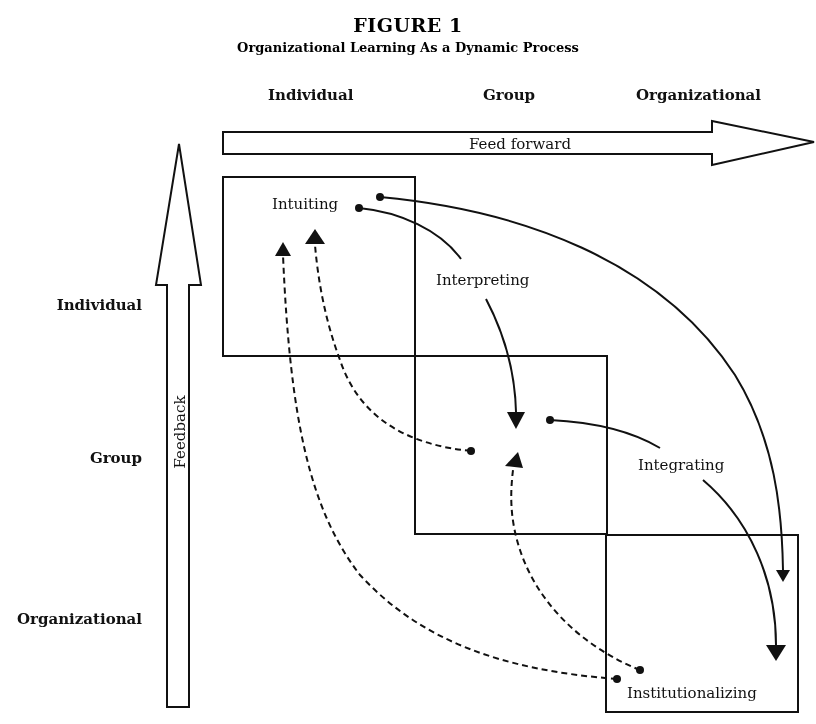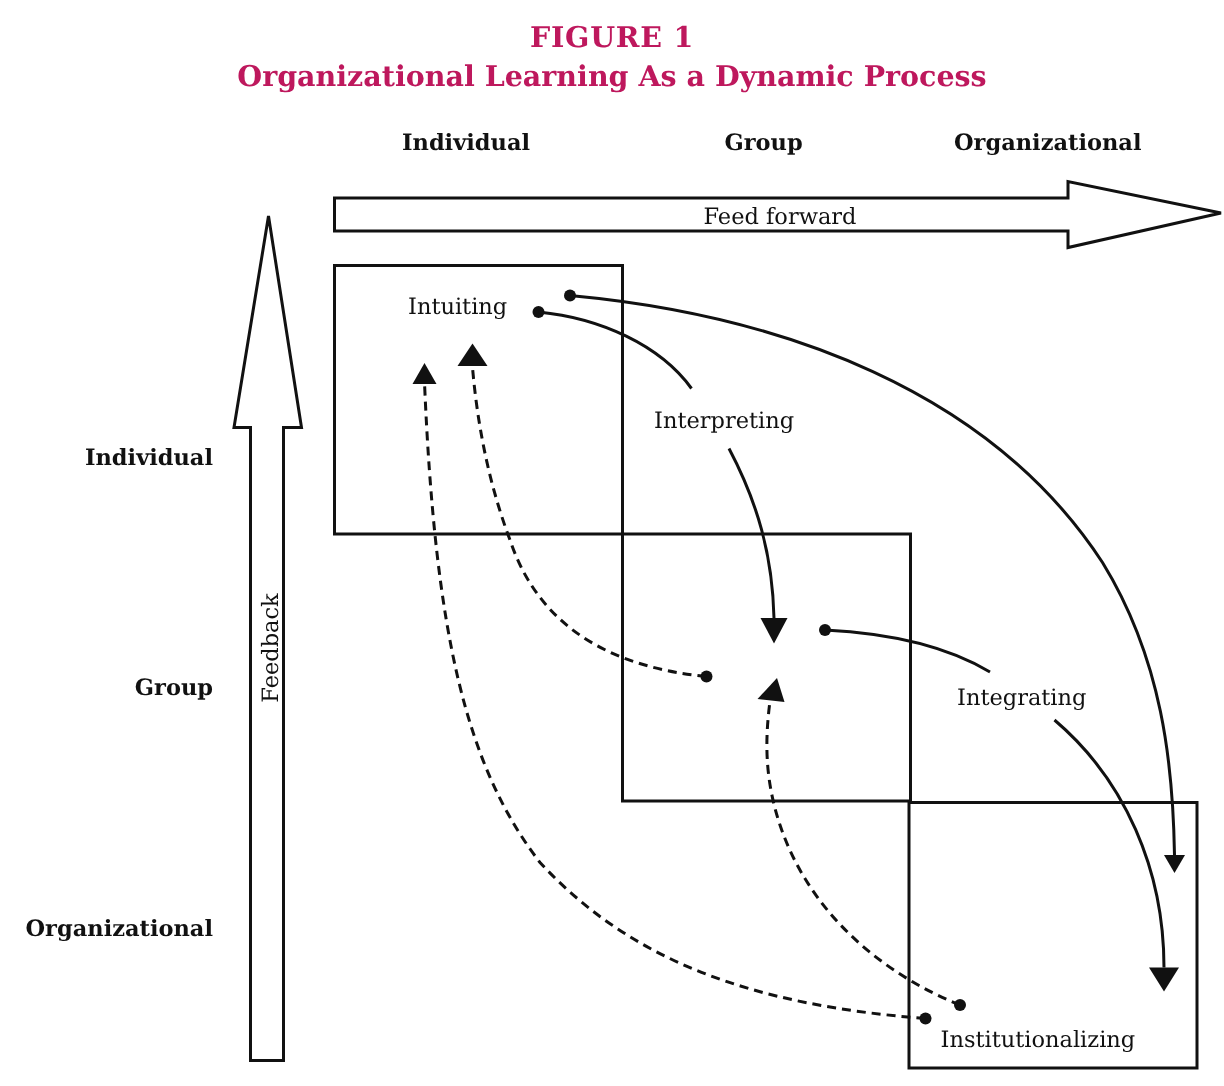--- a/index.html
+++ b/index.html
@@ -1,21 +1,21 @@
 <!DOCTYPE html>
 <html><head>
   <meta charset="utf-8">
   <style>
     html, body { margin: 0; padding: 0; background: #ffffff; }
     body { width: 816px; height: 724px; position: relative; overflow: hidden;
            font-family: "DejaVu Serif", serif; color: #111; }
     .title { position: absolute; left: 0; width: 816px; text-align: center;
-             font-family: "DejaVu Serif", serif; font-weight: bold; color: #be185d; }
+             font-family: "DejaVu Serif", serif; font-weight: bold; color: #000000; }
     .t1 { top: 14px; font-size: 19px; letter-spacing: 0.5px; }
-    .t2 { top: 40px; font-size: 19px; }
+    .t2 { top: 40px; font-size: 13px; }
     .collabel { position: absolute; top: 86px; font-family: "DejaVu Serif", serif;
                 font-weight: bold; font-size: 15px; }
     .rowlabel { position: absolute; font-family: "DejaVu Serif", serif;
                 font-weight: bold; font-size: 15px; text-align: right; width: 140px; }
     svg { position: absolute; left: 0; top: 0; }
     .lbl { font-family: "DejaVu Serif", serif; font-size: 15px; fill: #111; }
   </style>
 </head>
 <body>
 

